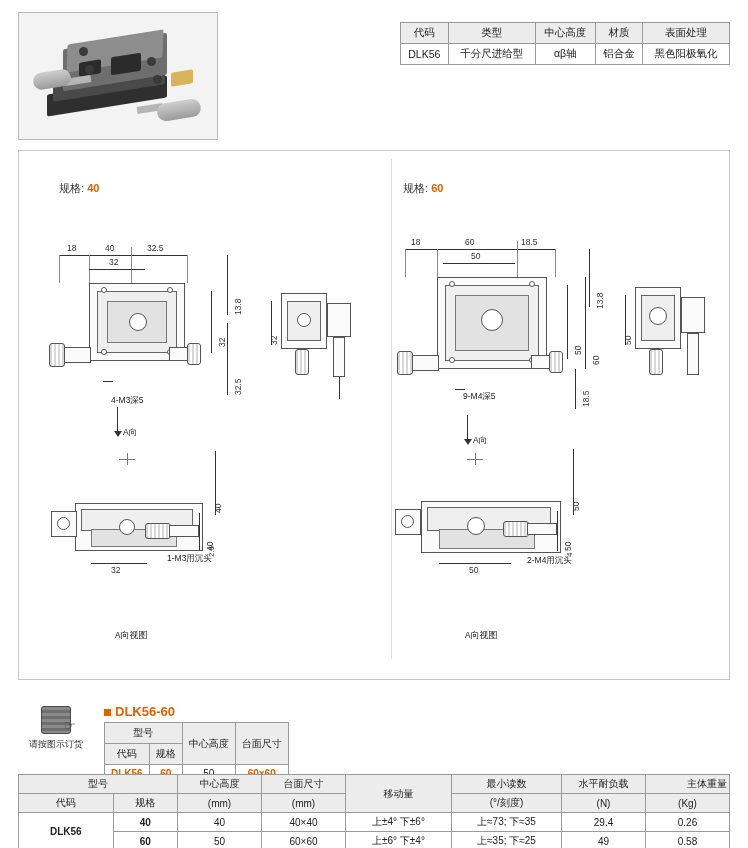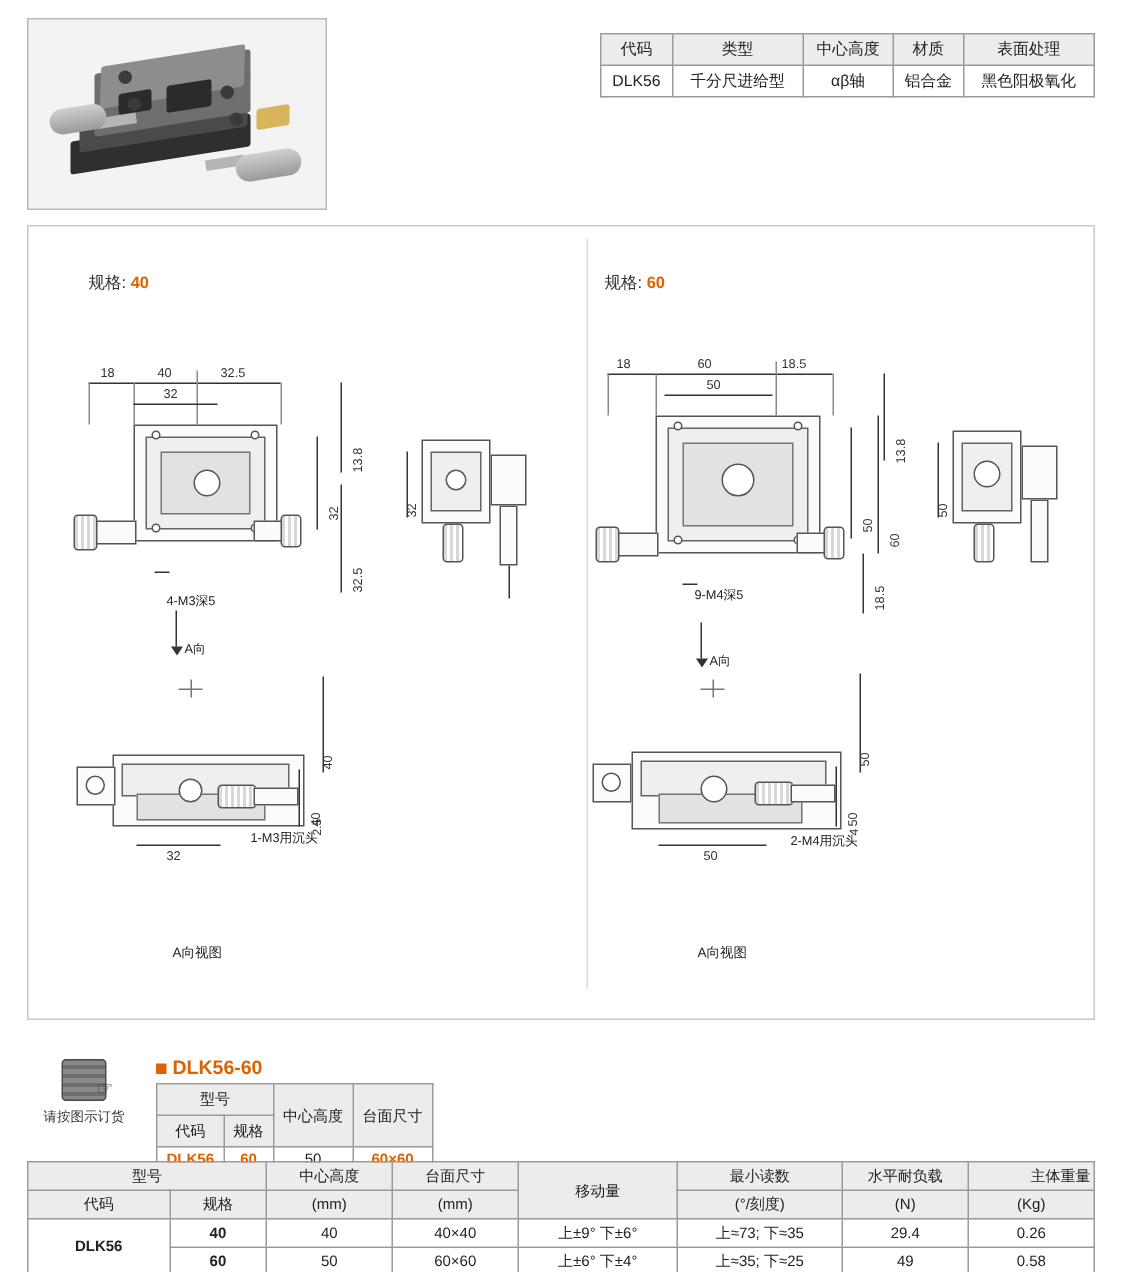--- a/index.html
+++ b/index.html
@@ -67,21 +67,21 @@
   .thin { background:#8a8a8a; }
   .blk { position:absolute; border:1px solid #555; background:#fbfbfb; }
   .blk2 { position:absolute; border:1px solid #666; background:#efefef; }
   .blk3 { position:absolute; border:1px solid #777; background:#e2e2e2; }
   .circ { position:absolute; border:1px solid #555; border-radius:50%; background:#fff; }
   .knurl {
     position:absolute; border:1px solid #555; background:
       repeating-linear-gradient(90deg,#d8d8d8 0 2px,#fff 2px 4px);
   }
   .note { position:absolute; font-size:8.5px; color:#222; white-space:nowrap;}
-  .caption { position:absolute; font-size:9px; color:#222; }
+  .caption { position:absolute; font-size:9px; color:#222;font-family:Liberation Mono, monospace; }
 
   .arrowdown::after{
     content:""; position:absolute; left:-3px; top:100%; border-left:4px solid transparent;
     border-right:4px solid transparent; border-top:6px solid #333;
   }
 
   
   .view-std { position:absolute; right: 14px; bottom: 10px; text-align:center; }
   .view-std .sym-row { display:flex; align-items:center; gap:26px; justify-content:center; margin-bottom:4px;}
   .vs-text { font-size:10px; color:#222; }
@@ -360,21 +360,21 @@
       <td class="hd small">(mm)</td>
       <td class="hd small">(°/刻度)</td>
       <td class="hd small">(N)</td>
       <td class="hd small">(Kg)</td>
     </tr>
     <tr>
       <td class="orange" rowspan="2">DLK56</td>
       <td class="orange">40</td>
       <td>40</td>
       <td>40×40</td>
-      <td>上±9°  下±6°</td>
+      <td>上±4°  下±6°</td>
       <td>上≈73;  下≈35</td>
       <td>29.4</td>
       <td>0.26</td>
     </tr>
     <tr>
       <td class="orange">60</td>
       <td>50</td>
       <td>60×60</td>
       <td>上±6°  下±4°</td>
       <td>上≈35;  下≈25</td>

